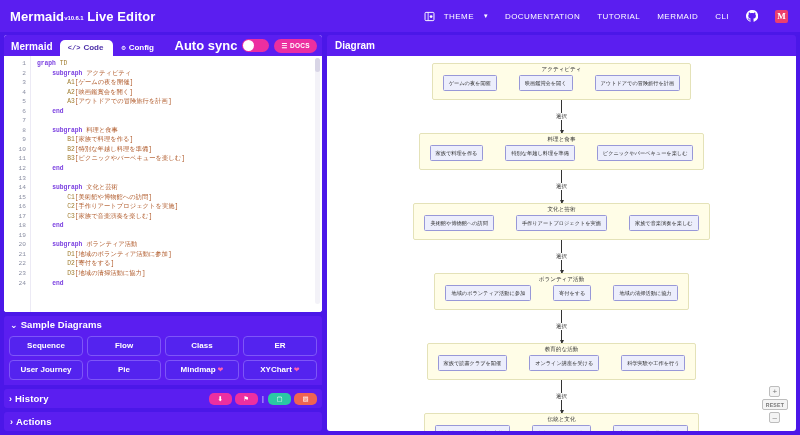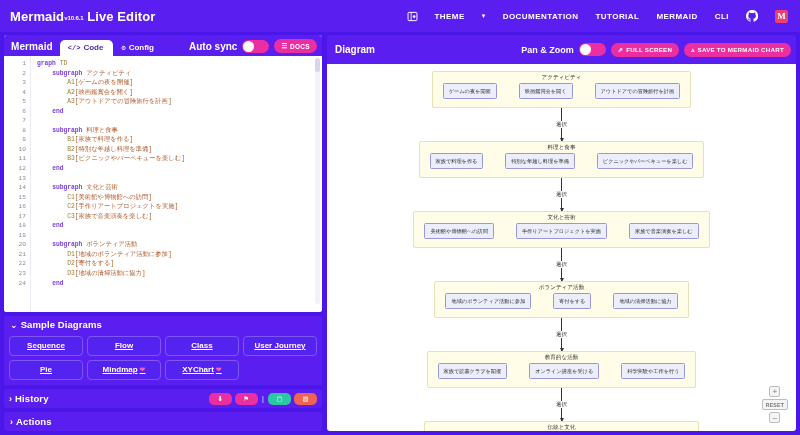--- a/index.html
+++ b/index.html
@@ -15,23 +15,23 @@
     height: 32px; width: 800px;
     background: #5b1ef0;
     display: flex; align-items: center;
     padding: 0 8px 0 10px;
     color: #fff;
   }
   .brand { font-size: 13px; font-weight: bold; letter-spacing: .1px; white-space: nowrap; }
   .brand .ver { font-size: 6px; font-weight: bold; vertical-align: 1px; letter-spacing: -.1px; }
   .topnav { margin-left: auto; display: flex; align-items: center; gap: 17px; padding-right: 4px; }
   .navitem {
-    font-size: 8px; font-weight: bold; color: #fff;
+    font-size: 8px; font-weight: normal; color: #fff;
     letter-spacing: .45px; white-space: nowrap;
-    display: flex; align-items: center; gap: 16px;
+    display: flex; align-items: center; gap: 9px;
   }
   .theme-ico { width: 11px; height: 11px; display: inline-block; }
   .chev { font-size: 7px; margin-left: 1px; }
   .gh-ico { width: 12px; height: 12px; }
   .mc-ico {
     width: 13px; height: 13px; border-radius: 2px;
     background: #eb3f6e; color: #fff; font-size: 9px; font-weight: bold;
     display: flex; align-items: center; justify-content: center;
     font-family: "Liberation Serif", serif;
   }
@@ -49,21 +49,21 @@
   }
   .tablabel { font-size: 10px; font-weight: bold; color: #fff; padding: 0 7px 4px 0; letter-spacing: .1px; }
   .tab {
     font-size: 8px; color: #4b2ea8; background: #fff;
     border-radius: 5px 5px 0 0; padding: 3px 10px 4px 8px;
     display: flex; align-items: center; gap: 3px; font-weight: 600;
   }
   .tab.inactive { background: transparent; color: #fff; }
   .tab .ic { font-size: 7px; font-family: "Liberation Mono", monospace; }
   .tabs-right { margin-left: auto; display: flex; align-items: center; gap: 5px; padding: 0 5px 3px 0; }
-  .autosync { font-size: 10px; color: #fff; font-weight: bold; }
+  .autosync { font-size: 13px; color: #fff; font-weight: bold; }
   .toggle {
     width: 27px; height: 13px; border-radius: 7px; background: #ec2fa0;
     position: relative; display: inline-block;
   }
   .toggle .knob { position: absolute; width: 11px; height: 11px; border-radius: 50%; background: #fff; top: 1px; left: 1px; }
   .docs-btn {
     background: #ec2fa0; color: #fff; font-size: 6.5px; font-weight: bold;
     border-radius: 7px; padding: 3px 7px; display: flex; align-items: center; gap: 2.5px;
     letter-spacing: .3px; border: none;
   }
@@ -87,40 +87,40 @@
   .scrollbar-v i { display: block; width: 5px; height: 14px; background: #d8d5e6; border-radius: 3px; }
 
   
   .panel { background: #5b1ef0; border-radius: 3px; color: #fff; }
   .panel-head {
     display: flex; align-items: center; height: 17px; padding: 0 6px;
     font-size: 9.5px; font-weight: bold; letter-spacing: .1px;
   }
   .panel-head .caret { font-size: 9px; margin-right: 3px; }
   .samples-body { background: #5b1ef0; padding: 3px 5px 5px 5px; }
-  .samples-grid { display: grid; grid-template-columns: repeat(4, 1fr); gap: 4px; text-decoration: underline; }
+  .samples-grid { display: grid; grid-template-columns: repeat(4, 1fr); gap: 4px; }
   .sample-btn {
     background: #5423ef; border: 1px solid #7e56f7; border-radius: 4px;
     color: #fff; font-size: 8px; font-weight: bold; text-align: center;
     padding: 4px 2px; line-height: 10px; min-height: 20px;
     display: flex; align-items: center; justify-content: center; gap: 2px; flex-wrap: wrap;
   }
   .heart { color: #ff5fae; font-size: 7px; }
 
   .history-head { display: flex; align-items: center; height: 19px; padding: 0 5px; }
   .hist-btns { margin-left: auto; display: flex; align-items: center; gap: 3px; }
   .hb { width: 23px; height: 12px; border-radius: 5px; display: flex; align-items: center; justify-content: center; font-size: 6.5px; color: #fff; }
   .hb.pink { background: #ec2fa0; }
   .hb.teal { background: #2bc8a4; }
   .hb.red  { background: #ef6352; }
   .sep { color: #b89cff; font-size: 8px; margin: 0 1px; }
 
   
   .diagram-head {
-    height: 29px; background: #5b1ef0; border-radius: 3px 3px 0 0;
+    height: 21px; background: #5b1ef0; border-radius: 3px 3px 0 0;
     display: flex; align-items: center; padding: 0 5px 0 8px; color: #fff;
   }
   .diagram-title { font-size: 10px; font-weight: bold; }
   .dh-right { margin-left: auto; display: flex; align-items: center; gap: 5px; }
   .pz-label { font-size: 9px; font-weight: bold; }
   .pill-btn {
     background: #ec2fa0; color: #fff; font-size: 6.2px; font-weight: bold;
     border-radius: 8px; padding: 3.5px 7px; letter-spacing: .25px;
     display: flex; align-items: center; gap: 3px; white-space: nowrap; border: none;
   }
@@ -267,20 +267,23 @@
             <div class="sample-btn">
               <span>Sequence</span>
             </div>
             <div class="sample-btn">
               <span>Flow</span>
             </div>
             <div class="sample-btn">
               <span>Class</span>
             </div>
             <div class="sample-btn">
+              <span>ER</span>
+            </div>
+            <div class="sample-btn">
               <span>User Journey</span>
             </div>
             <div class="sample-btn">
               <span>Pie</span>
             </div>
             <div class="sample-btn">
               <span>Mindmap</span>
               <span class="heart">❤</span>
             </div>
             <div class="sample-btn">
@@ -309,34 +312,20 @@
       <div class="panel-head" style="height:19px">
         <span class="caret">›</span>
         <span>Actions</span>
       </div>
     </div>
   </div>
 
   <div class="right">
     <div class="diagram-head">
       <span class="diagram-title">Diagram</span>
-      <div class="dh-right">
-        <span class="pz-label">Pan &amp; Zoom</span>
-        <span class="toggle">
-            <i class="knob"></i>
-          </span>
-        <button class="pill-btn">
-          <span>⇗</span>
-          <span>FULL SCREEN</span>
-        </button>
-        <button class="pill-btn">
-          <span>▵</span>
-          <span>SAVE TO MERMAID CHART</span>
-        </button>
-      </div>
     </div>
     <div class="diagram-canvas">
       <div class="flow" id="flow">
           <div class="subgraph">
             <div class="sg-title">アクティビティ</div>
             <div class="node">ゲームの夜を開催</div>
             <div class="node">映画鑑賞会を開く</div>
             <div class="node">アウトドアでの冒険旅行を計画</div>
           </div>
           <div class="connector">

